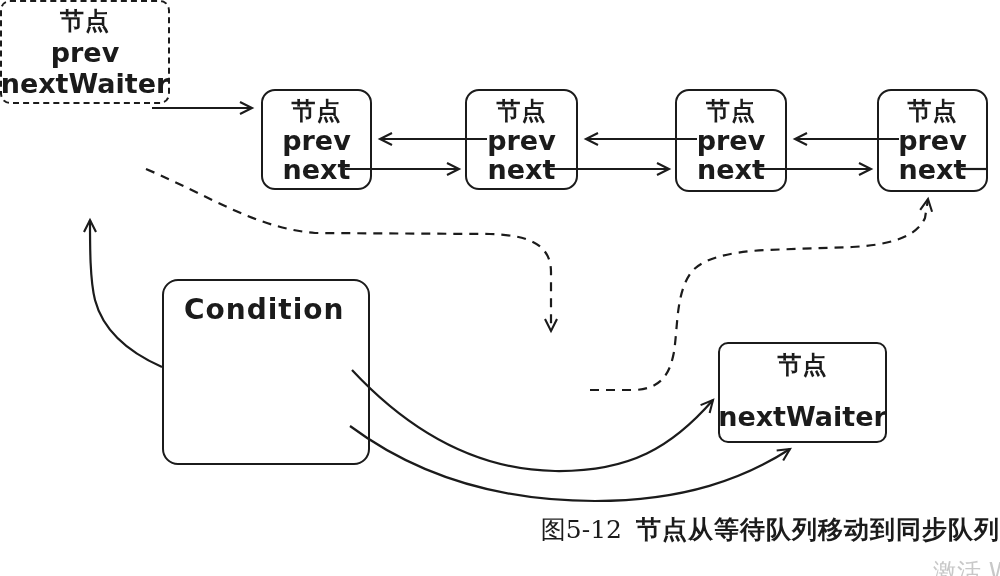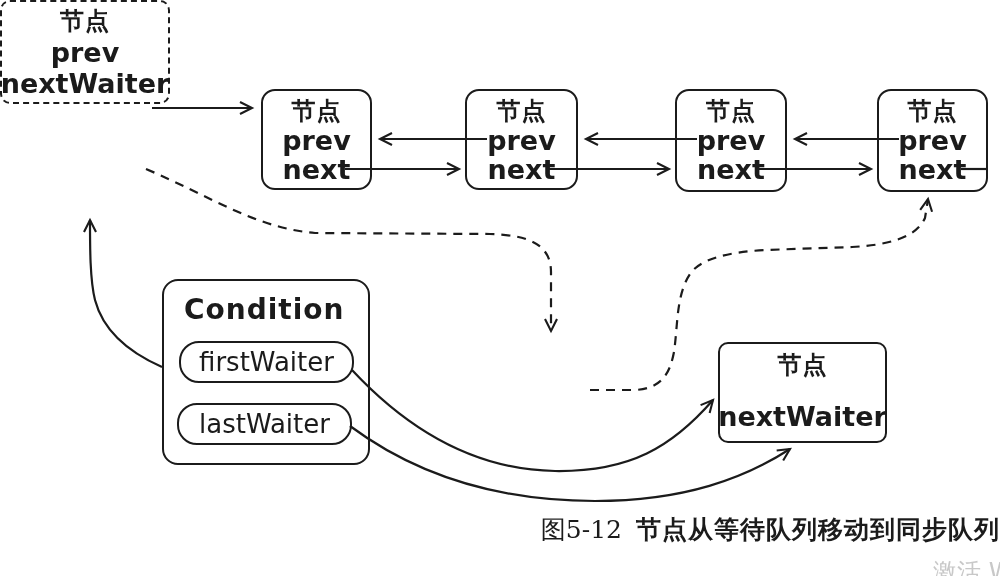--- a/index.html
+++ b/index.html
@@ -99,26 +99,20 @@
     <span class="nfield">next</span>
   </div>
   <div class="box node" id="node-4">
     <span class="ntitle">节点</span>
     <span class="nfield">prev</span>
     <span class="nfield">next</span>
   </div>
 
   <div class="box" id="condition-box">
     <div id="condition-title">Condition</div>
-    <div class="pill" id="firstwaiter-pill">
-      <span>firstWaiter</span>
-    </div>
-    <div class="pill" id="lastwaiter-pill">
-      <span>lastWaiter</span>
-    </div>
   </div>
 
   <div id="moved-node">
     <span class="ntitle">节点</span>
     <span class="nfield">prev</span>
     <span class="nfield">nextWaiter</span>
   </div>
 
   <div class="box" id="wait-node">
     <span class="ntitle">节点</span>

